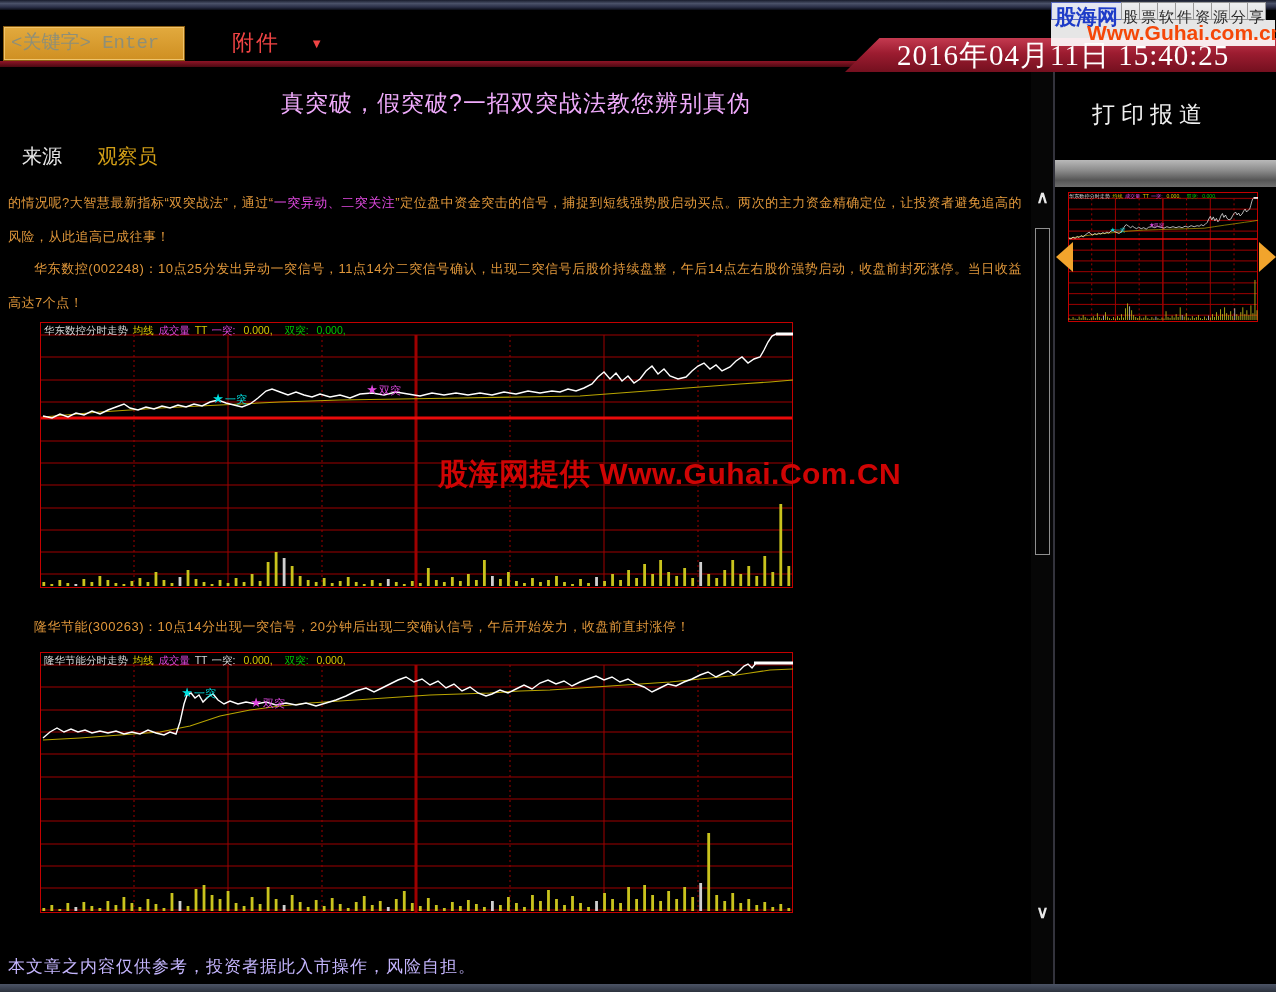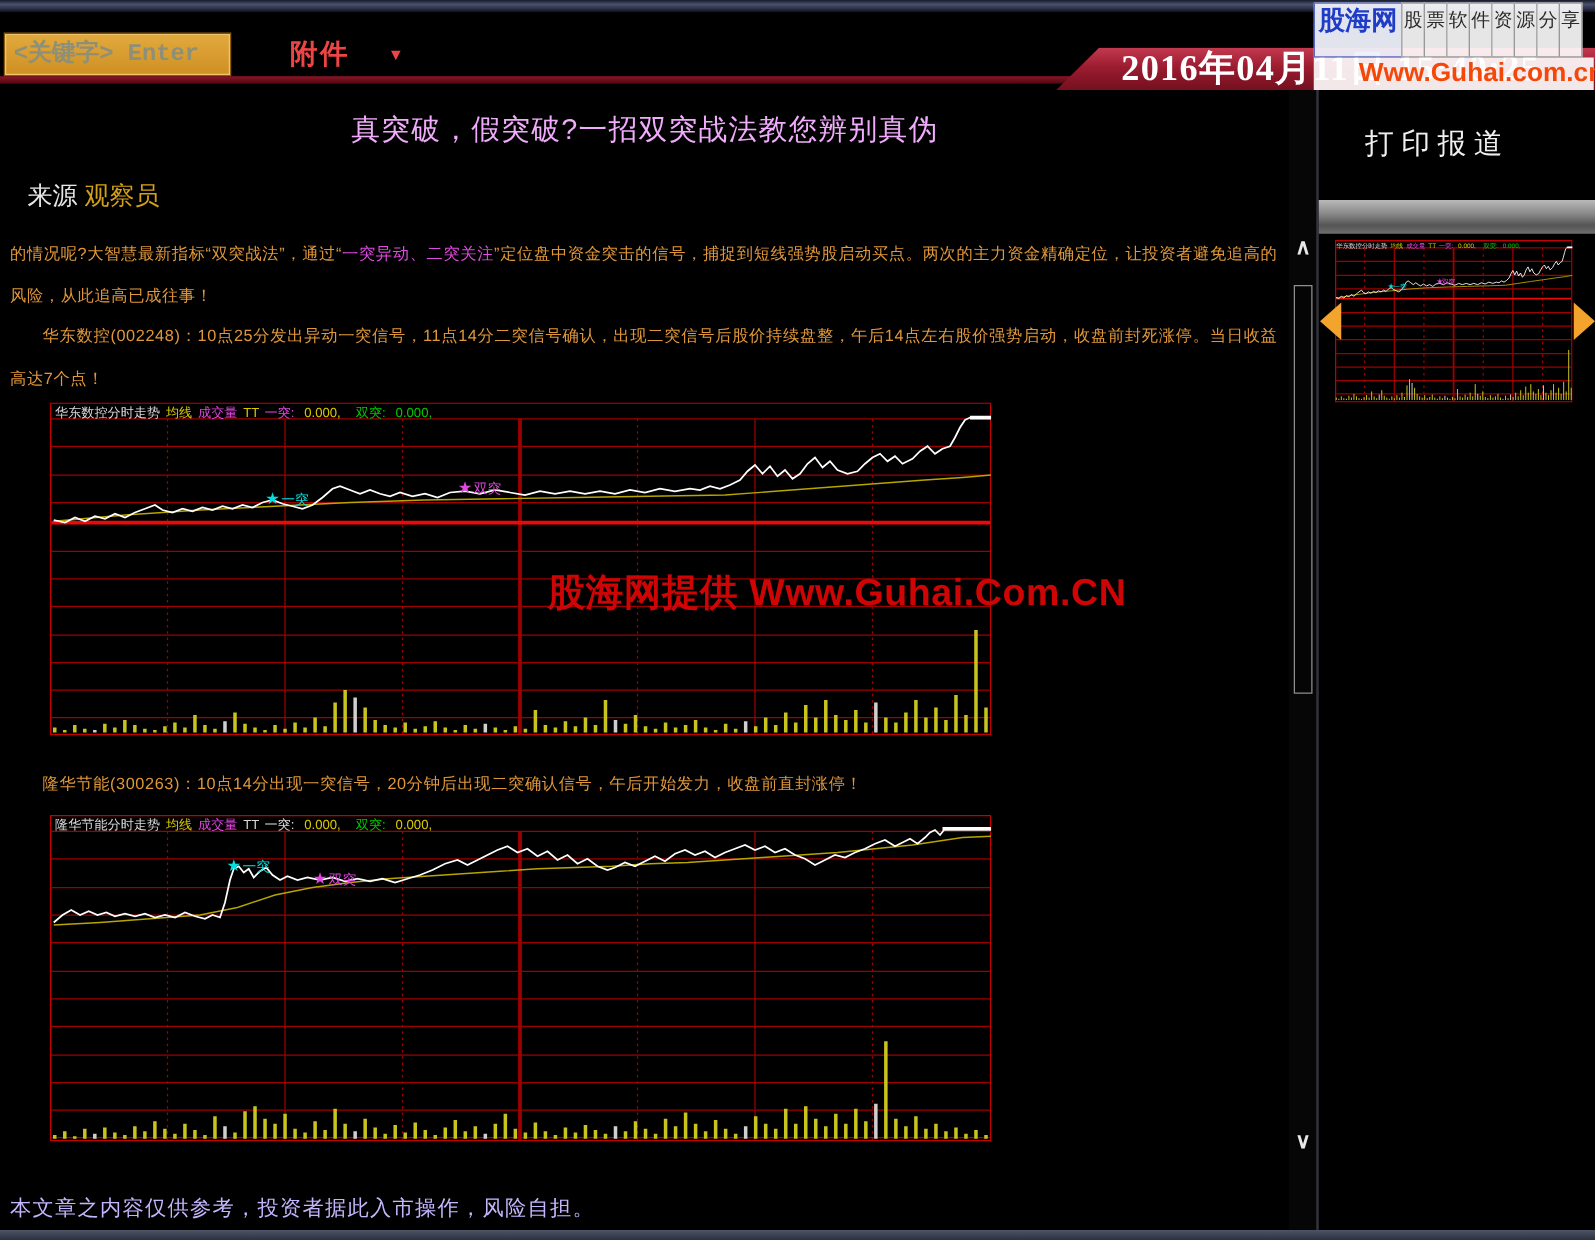--- a/index.html
+++ b/index.html
@@ -3,53 +3,53 @@
 <meta charset="utf-8">
 <style>
   * { margin:0; padding:0; box-sizing:border-box; }
   html,body { width:1276px; height:992px; background:#000; overflow:hidden;
               font-family:"Liberation Sans", sans-serif; position:relative; }
   .abs { position:absolute; }
 
   
   #top-strip { left:0; top:0; width:1276px; height:10px;
     background:linear-gradient(180deg,#181c2c 0%,#4a5168 35%,#2b3048 70%,#0a0c16 100%); }
-  #toolbar { left:0; top:10px; width:1276px; height:52px; background:#000;font-weight:bold; }
+  #toolbar { left:0; top:10px; width:1276px; height:52px; background:#000; }
   #search-box { left:3px; top:16px; width:182px; height:35px;
     background:linear-gradient(180deg,#e2aa3e,#cf8f22); border:1px solid #8a5d10;
     box-shadow:inset 0 0 0 1px #f0c36a; color:#8e8f78;
     font-family:"Liberation Mono", monospace; font-size:19px; line-height:33px; padding-left:7px;
     white-space:nowrap; overflow:hidden; }
   #attach { left:232px; top:18px; color:#ef4444; font-size:22px; letter-spacing:2px; cursor:default; }
   #attach .arrow { font-size:13px; margin-left:22px; vertical-align:2px; }
   #date-banner { right:0; top:28px; width:431px; height:34px;
     background:linear-gradient(180deg,#c43a50 0%,#9c1c30 45%,#74101f 100%);
     clip-path:polygon(0 100%, 8% 0, 100% 0, 100% 100%);
     color:#fff; font-family:"Liberation Serif", serif; font-size:29px; line-height:35px;
     padding-left:52px; letter-spacing:1px; white-space:nowrap; z-index:5; }
   #red-stripe { left:0; top:61px; width:1276px; height:6px;
     background:linear-gradient(180deg,#8e1426,#4c0912); }
 
   
   #wm-top { left:1051px; top:2px; width:224px; z-index:50; }
-  #wm-row1 { display:flex; height:44px; }
+  #wm-row1 { display:flex; height:18px; }
   #wm-site { background:rgba(238,240,250,0.95); color:#1e3cc8; font-weight:bold;
     font-size:21px; line-height:28px; padding:0 3px; border:1px solid #5a6ac0; }
   #wm-tagline { display:flex; flex:1; }
   .wm-cell { width:19px; border:1px solid #999; margin-left:-1px;
     background:rgba(255,255,255,0.9); color:#2a2a2a; text-align:center;
     font-family:"Liberation Serif", serif; font-size:15px; line-height:28px; }
   #wm-url { height:26px; line-height:25px; background:rgba(255,255,255,0.9);
     color:#f54708; font-weight:bold; font-size:21px; text-align:center;padding-left:36px; }
 
   
   #title { left:0; top:88px; width:1032px; text-align:center;
     color:#f0abfc; font-size:23px; letter-spacing:1px; }
   #byline { left:22px; top:143px; font-size:20px; color:#e8e8e8; }
-  #byline .src-val { color:#d4a017; }
+  #byline .src-val { color:#d4a017; margin-left:30px; }
   .para { left:8px; width:1014px; color:#e0973a; font-size:13px;
     line-height:34px; letter-spacing:0.5px; text-align:justify; }
   #para1 { top:186px; }
   #para1 .hl { color:#e14ae1; }
   #para2 { top:252px; text-indent:2em; }
   #para3 { top:610px; text-indent:2em; }
   #disclaimer { left:8px; top:955px; color:#c4b5fd; font-size:17px; letter-spacing:1px; }
 
   .chart-svg { background:#000; display:block; }
   #chart1 { left:40px; top:322px; }

